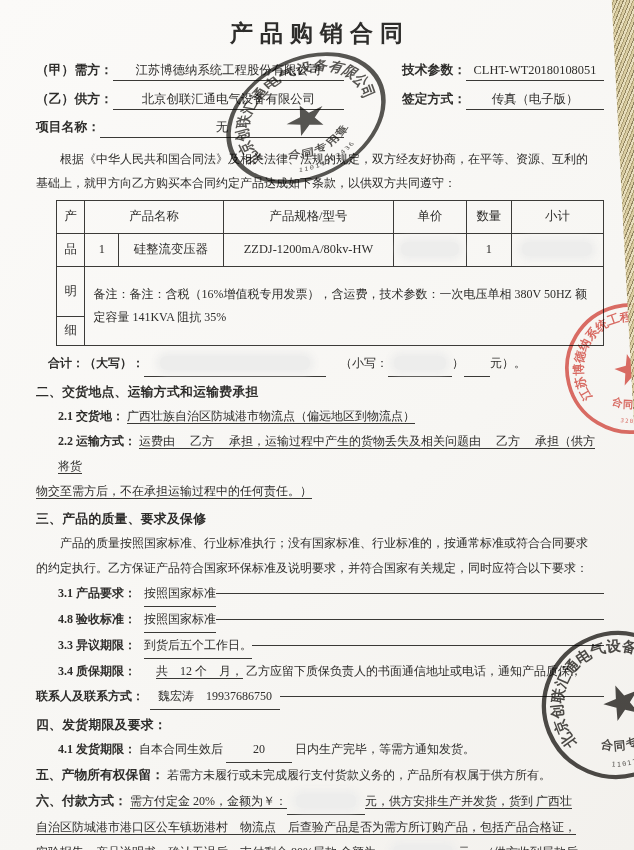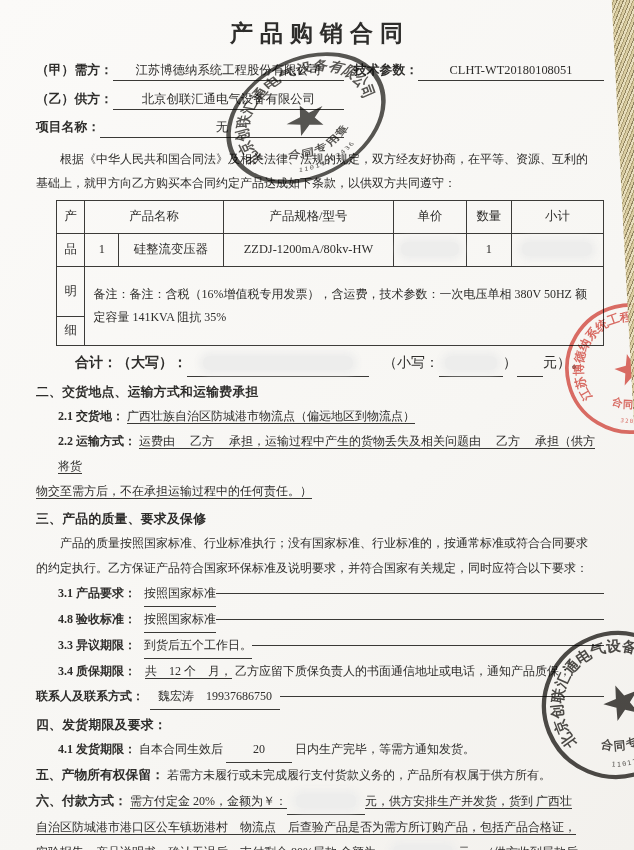--- a/index.html
+++ b/index.html
@@ -6,21 +6,21 @@
   .page{
     position:relative;width:634px;height:850px;margin:0 auto;
     background:linear-gradient(135deg,#fbfaf8 0%,#f7f6f3 60%,#f3f1ed 100%);
     overflow:hidden;
     font-family:"Liberation Serif","DejaVu Serif",serif;
     color:#2e2d2b;
   }
   .content{position:absolute;left:0;top:0;right:0;padding:12px 30px 0 36px;}
   .title{text-align:center;font-size:23px;font-weight:bold;letter-spacing:7px;margin:6px 0 12px 0;}
   
-  .hrow{display:flex;font-size:12.8px;line-height:19px;margin-bottom:8.5px;font-weight:bold;}
+  .hrow{display:flex;font-size:12.8px;line-height:19px;margin-bottom:8.5px;font-weight:bold;gap:48px;}
   .hl{display:flex;width:308px;}
   .hr{display:flex;flex:1;margin-left:10px;}
   .hlabel{white-space:nowrap;}
   .hval{flex:1;border-bottom:1.3px solid #3a3936;text-align:center;font-weight:normal;
         font-size:12.4px;white-space:nowrap;overflow:hidden;padding:0 2px;}
   .para{font-size:12px;line-height:24px;}
   .ind{padding-left:24px;}
   .sech{font-size:12.8px;font-weight:bold;margin:7px 0 3px 0;letter-spacing:.3px;}
   .clause{font-size:12px;line-height:25px;}
   .clause .lbl{font-weight:bold;}
@@ -49,21 +49,21 @@
   
   .stamp{position:absolute;mix-blend-mode:multiply;pointer-events:none;}
   .stamp svg{display:block;width:100%;height:100%;}
   
   .edge-texture{
     position:absolute;right:0;top:0;width:26px;height:425px;z-index:5;
     background:repeating-linear-gradient(112deg,#d8cb9e 0 2px,#8c7f59 2px 3px,#e6dcb8 3px 5px,#a89a6e 5px 6px);
     clip-path:polygon(14% 0,100% 0,100% 100%,60% 55%);
     opacity:.95;
   }
-  .totline{display:flex;align-items:baseline;font-size:14px;line-height:26px;margin:3px 0 2px 20px;justify-content:center;}
+  .totline{display:flex;align-items:baseline;font-size:12px;line-height:26px;margin:3px 0 2px 12px;}
 </style>
 </head>
 <body>
 
 <div class="page">
 
   <div class="edge-texture"></div>
 
   <div class="content">
 
@@ -76,20 +76,24 @@
         </div>
       <div class="hr">
           <span class="hlabel">技术参数：</span>
           <span class="hval">CLHT-WT20180108051</span>
         </div>
     </div>
     <div class="hrow">
       <div class="hl">
           <span class="hlabel">（乙）供方：</span>
           <span class="hval">北京创联汇通电气设备有限公司</span>
+        </div>
+      <div class="hr">
+          <span class="hlabel">签定方式：</span>
+          <span class="hval">传真（电子版）</span>
         </div>
     </div>
     <div class="hrow">
       <div class="hl">
           <span class="hlabel">项目名称：</span>
           <span class="hval">无</span>
         </div>
     </div>
 
     <div class="para ind">根据《中华人民共和国合同法》及相关法律、法规的规定，双方经友好协商，在平等、资源、互利的</div>
@@ -160,21 +164,21 @@
       <span class="u" style="margin-left:8px;">按照国家标准</span>
       <span class="fill"></span>
     </div>
     <div class="clause m22 flexline">
       <span class="lbl">3.3 异议期限：</span>
       <span class="u" style="margin-left:8px;">到货后五个工作日。</span>
       <span class="fill"></span>
     </div>
     <div class="clause m22">
       <span class="lbl">3.4 质保期限：</span>
-      <span class="u" style="margin-left:6px;">共　12 个　月，</span>
+      <span class="u" style="margin-left:17px;">共　12 个　月，</span>
       <span>乙方应留下质保负责人的书面通信地址或电话，通知产品质保；</span>
     </div>
     <div class="clause flexline">
       <span class="lbl">联系人及联系方式：</span>
       <span class="u" style="margin-left:6px;padding:0 8px;">魏宏涛　19937686750</span>
       <span class="fill"></span>
     </div>
 
     <div class="sech">四、发货期限及要求：</div>
     <div class="clause m22">

